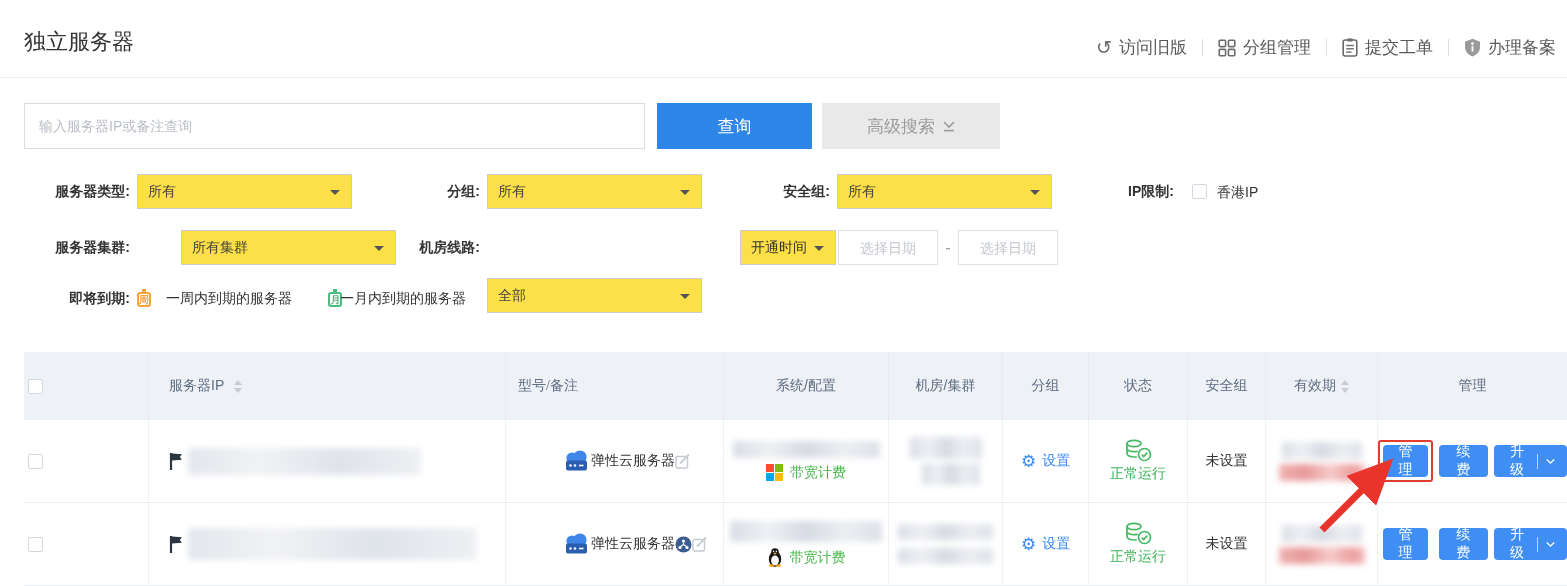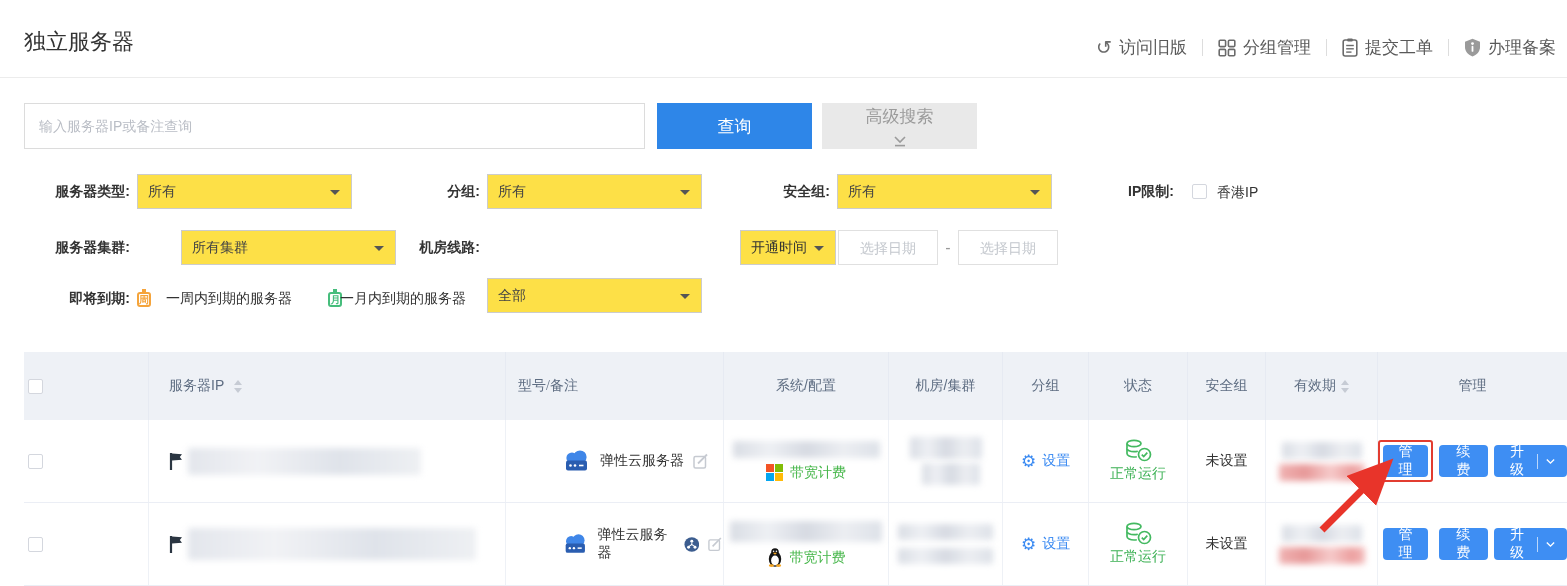--- a/index.html
+++ b/index.html
@@ -17,23 +17,23 @@
   .hsep { width:1px; height:17px; background:#ddd; margin:0 15px; }
   .header-divider { left:0; top:77px; width:1567px; height:1px; background:#ececec; }
   .uicon { color:#6b6b6b; font-size:19px; line-height:1; }
 
   
   .search-input { left:24px; top:103px; width:621px; height:46px; border:1px solid #dcdcdc;
     padding:0 14px; font-size:14px; color:#333; outline:none; font-family:inherit; }
   .search-input::placeholder { color:#b9bdc5; }
   .btn-query { left:657px; top:103px; width:155px; height:46px; background:#2e86e8; color:#fff;
     border:none; font-size:17px; cursor:pointer; font-family:inherit; }
-  .btn-adv { left:822px; top:103px; width:155px; height:46px; background:#e9e9e9; color:#9b9b9b;
+  .btn-adv { left:822px; top:103px; width:178px; height:46px; background:#e9e9e9; color:#9b9b9b;
     border:none; font-size:17px; cursor:pointer; font-family:inherit;
-    display:flex; align-items:center; justify-content:center; gap:8px;flex-direction:column; }
+    display:flex; align-items:center; justify-content:center; gap:8px; }
 
   
   .flabel { font-size:14px; font-weight:bold; color:#333; line-height:35px; text-align:right; }
   .fsel { height:35px; border:1px solid #ccc; background:#fde047; font-size:14px; color:#444;
     line-height:33px; padding:0 24px 0 10px; cursor:pointer; position:absolute; }
   .fsel::after { content:""; position:absolute; right:11px; top:15px; border:5px solid transparent;
     border-top:5px solid #555; border-bottom:none; }
   .date-input { height:35px; border:1px solid #e0e0e0; font-size:14px; text-align:center;
     color:#333; outline:none; font-family:inherit; }
   .date-input::placeholder { color:#c3c7cd; }
@@ -51,21 +51,21 @@
   .tbl { left:24px; top:352px; width:1543px; }
   .t-head,.t-row { display:grid; grid-template-columns:124px 357px 218px 165px 114px 86px 99px 78px 112px 190px; }
   .t-head { height:68px; background:#eef1f6; color:#5e6d82; font-size:14px; }
   .t-row { height:83px; border-bottom:1px solid #ebeef5; background:#fff; }
   .th,.td { display:flex; align-items:center; justify-content:center; }
   .th { border-left:1px solid #e6eaf2; } .th:first-child { border-left:none; }
   .td { border-left:1px solid #eef1f6; } .td:first-child { border-left:none; }
   .c-check { justify-content:flex-start; padding-left:4px; }
   .c-ip { justify-content:flex-start; padding-left:20px; gap:5px; }
   .c-model { justify-content:flex-start; padding-left:12px;font-family:Liberation Serif, serif; }
-  .td.c-model { padding-left:56px; gap:9px; }
+  .td.c-model { padding-left:56px; }
   .col-v { flex-direction:column; gap:6px; }
   .sort { display:inline-flex; flex-direction:column; gap:3px; margin-left:5px; }
   .sort i { width:0; height:0; border:4px solid transparent; display:block; }
   .sort .up { border-bottom:5px solid #c6cbd4; border-top:none; }
   .sort .dn { border-top:5px solid #c6cbd4; border-bottom:none; }
 
   .model-text { font-size:14px; color:#333; }
   .link-blue { color:#3a8af2; font-size:14px; display:inline-flex; align-items:center; gap:6px; cursor:pointer; }
   .gear { font-size:17px; line-height:1; }
   .green-text { color:#45b649; font-size:14px; }

